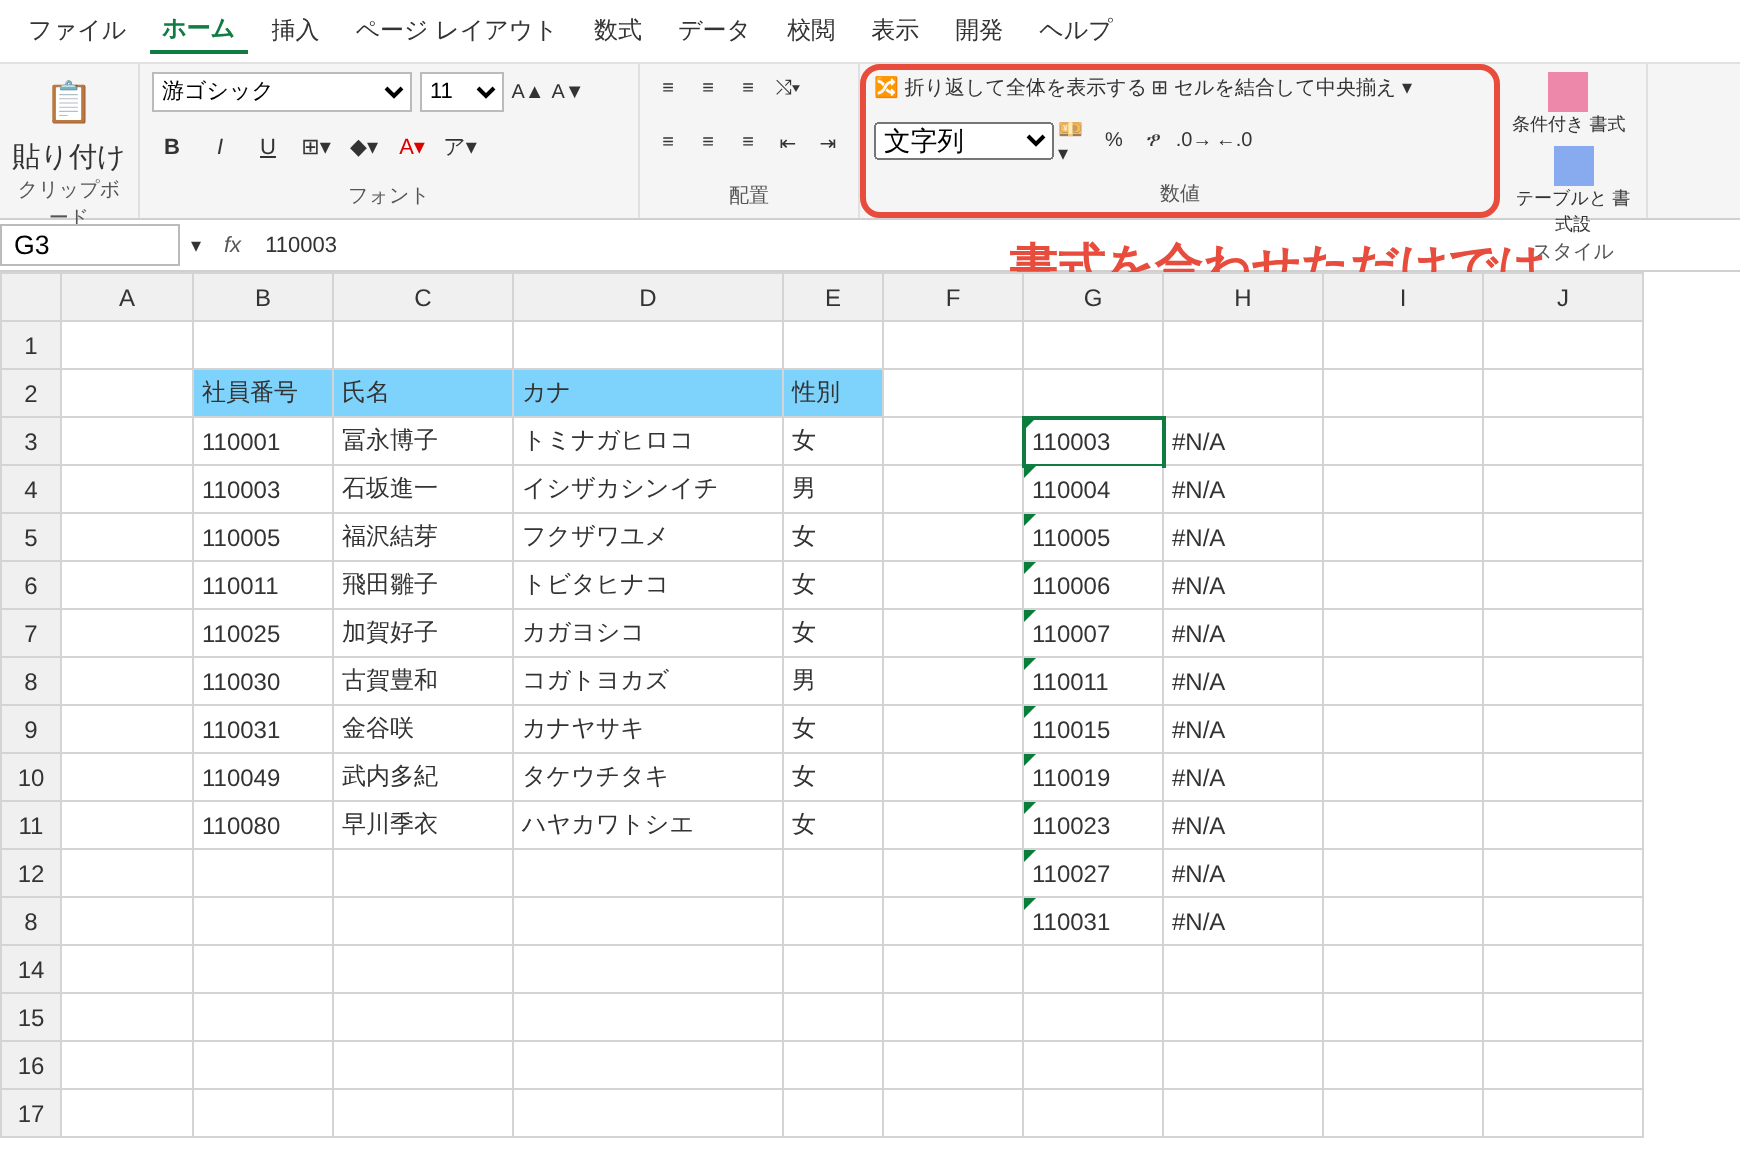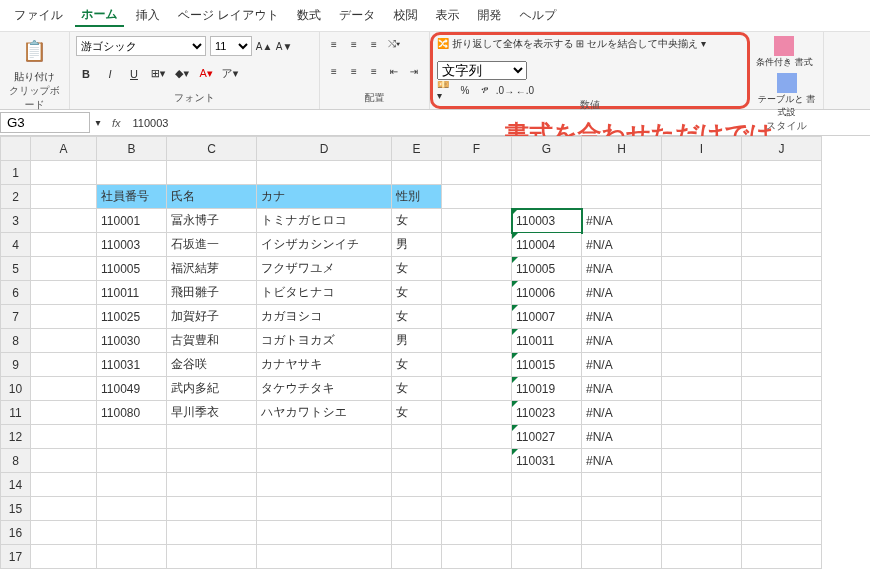--- a/index.html
+++ b/index.html
@@ -51,21 +51,21 @@
     <span>校閲</span>
     <span>表示</span>
     <span>開発</span>
     <span>ヘルプ</span>
   </div>
 
 <div class="ribbon">
   <div class="grp" style="width:70px;">
     <div class="btns" style="flex-direction:column;align-items:center;">
       <span class="btn" style="font-size:20px;width:30px;height:30px;">📋</span>
-      <span style="font-size:10px;">貼り付け</span>
+      <span style="font-size:14px;">貼り付け</span>
     </div>
     <div class="title">クリップボード</div>
   </div>
   <div class="grp" style="width:250px;">
     <div class="fontbox">
       <select class="number-format" style="width:130px;"><option>游ゴシック</option></select>
       <select style="width:42px;"><option>11</option></select>
       <span class="btn small">A▲</span>
       <span class="btn small">A▼</span>
     </div>
@@ -95,21 +95,21 @@
       <span class="btn small">⇥</span>
     </div>
     <div class="title">配置</div>
   </div>
   <div class="grp red-box" style="width:320px;border-right:3px solid #e74c3c;">
     <div class="btns" style="gap:10px;">
       <div style="display:flex;flex-direction:row;gap:2px;font-size:10px;">
         <span>🔀 <span>折り返して全体を表示する</span></span>
         <span>⊞ <span>セルを結合して中央揃え</span> ▾</span>
       </div>
-      <div style="display:flex;flex-direction:column;gap:2px;">
+      <div style="display:flex;flex-direction:row;gap:2px;">
         <select class="number-format"><option>文字列</option></select>
         <div class="btns">
           <span class="btn small">💴▾</span>
           <span class="btn small">%</span>
           <span class="btn small">ፇ</span>
           <span class="btn small">.0→</span>
           <span class="btn small">←.0</span>
         </div>
       </div>
     </div>

